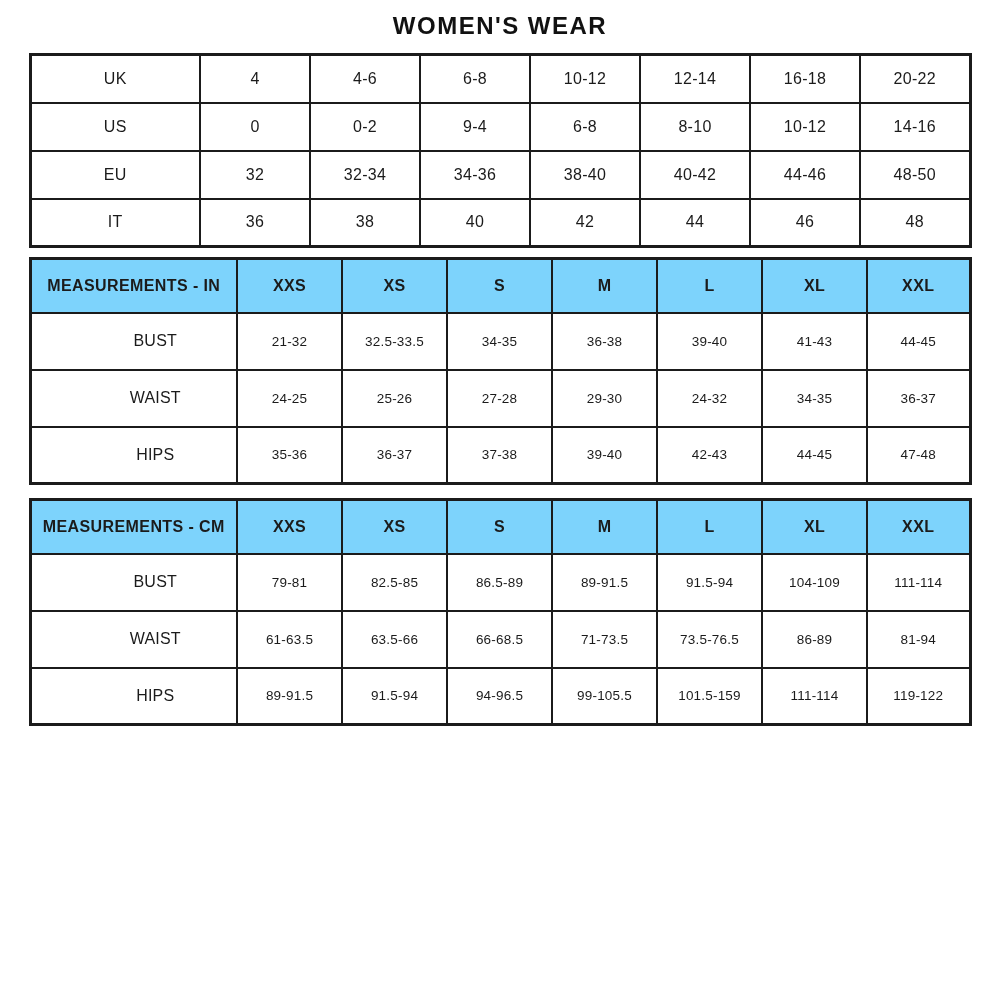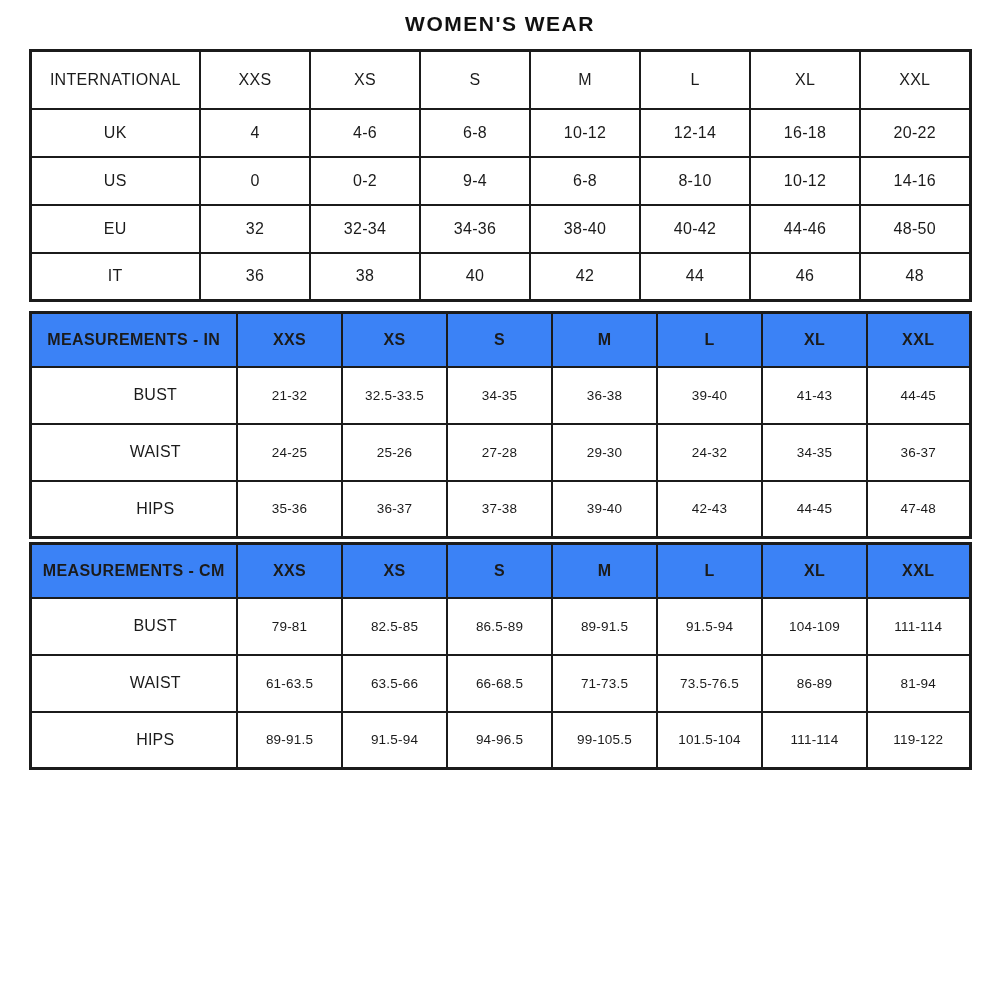--- a/index.html
+++ b/index.html
@@ -5,21 +5,21 @@
   * { margin: 0; padding: 0; box-sizing: border-box; }
   html, body {
     width: 1000px; height: 1000px;
     background: #ffffff;
     font-family: "Liberation Sans", "DejaVu Sans", sans-serif;
     color: #1b1b1b;
   }
   .page { width: 1000px; height: 1000px; padding-top: 12px; }
   .page-title {
     text-align: center;
-    font-size: 21px;
+    font-size: 24px;
     font-weight: bold;
     letter-spacing: 1.5px;
     color: #111;
     margin-bottom: 13px;
   }
   table {
     border-collapse: collapse;
     table-layout: fixed;
     width: 940px;
     margin: 0 auto;
@@ -40,58 +40,48 @@
     font-weight: bold;
     font-size: 16px;
     letter-spacing: 0.6px;
   }
   .t-conv .intl-row td { height: 58px; }
   .t-conv .data-row td { height: 48px; }
   
   .t-meas { margin-top: 9px; }
   .t-meas .hdr-row td {
     height: 54px;
-    background: #3b82f6;
+    background: #7dd3fc;
     font-weight: bold;
     font-size: 16px;
     letter-spacing: 0.4px;
   }
   .t-meas .data-row td { height: 57px; font-size: 13.5px; letter-spacing: 0.2px; }
   .t-meas .data-row td.row-label { font-size: 16px; padding-left: 43px; }
-  .gap-cm { margin-top: 3px; }
+  .gap-cm { margin-top: 13px; }
 </style>
 </head>
 <body>
 
 <div class="page">
 
   <div class="page-title">WOMEN'S WEAR</div>
 
   <table class="t-conv">
     <colgroup>
       <col style="width:170px">
         <col style="width:110px">
         <col style="width:110px">
         <col style="width:110px">
       <col style="width:110px">
         <col style="width:110px">
         <col style="width:110px">
         <col style="width:110px">
     </colgroup>
     <tbody>
-    <tr class="intl-row">
-      <td>INTERNATIONAL</td>
-      <td>XXS</td>
-      <td>XS</td>
-      <td>S</td>
-      <td>M</td>
-      <td>L</td>
-      <td>XL</td>
-      <td>XXL</td>
-    </tr>
     <tr class="data-row">
       <td class="row-label">UK</td>
       <td>4</td>
       <td>4-6</td>
       <td>6-8</td>
       <td>10-12</td>
       <td>12-14</td>
       <td>16-18</td>
       <td>20-22</td>
     </tr>
@@ -224,20 +214,20 @@
       <td>73.5-76.5</td>
       <td>86-89</td>
       <td>81-94</td>
     </tr>
     <tr class="data-row">
       <td class="row-label">HIPS</td>
       <td>89-91.5</td>
       <td>91.5-94</td>
       <td>94-96.5</td>
       <td>99-105.5</td>
-      <td>101.5-104</td>
+      <td>101.5-159</td>
       <td>111-114</td>
       <td>119-122</td>
     </tr>
   </tbody>
     </table>
 
 </div>
 
 </body></html>

